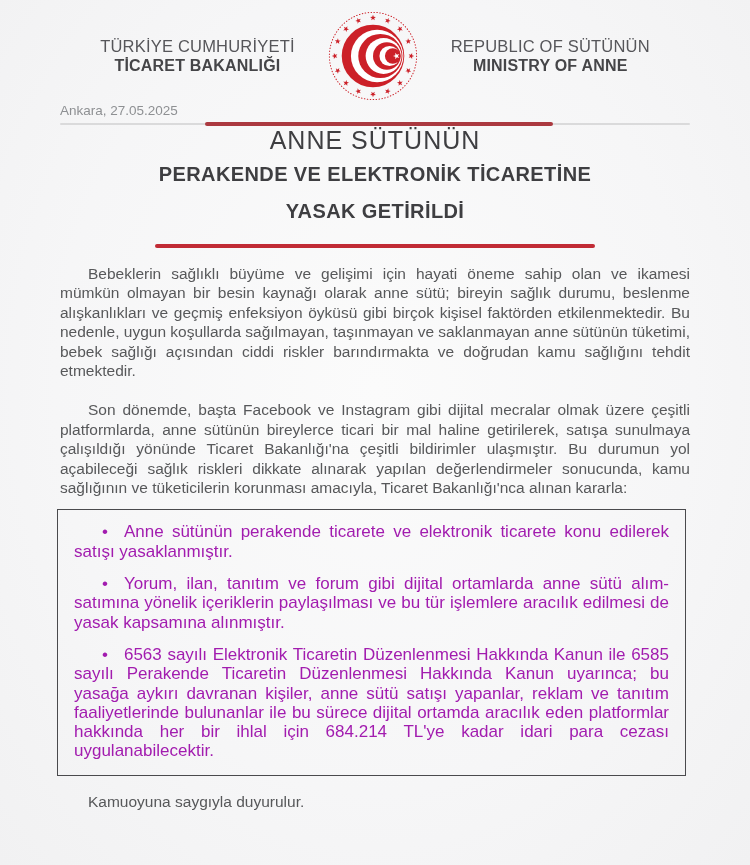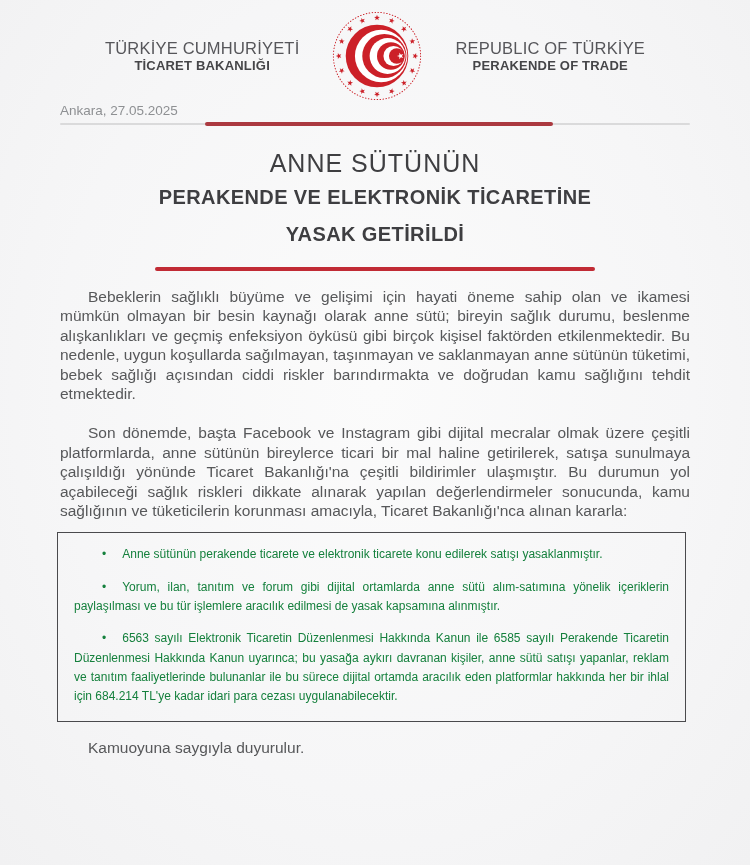--- a/index.html
+++ b/index.html
@@ -9,40 +9,40 @@
     background: radial-gradient(ellipse at 50% 45%, #fbfbfb 0%, #f6f6f7 60%, #f1f1f2 100%);
     color:#57585a;
     overflow:hidden;
   }
   .page { width:750px; height:637px; padding:10px 60px 0; }
 
   
   .masthead { display:flex; align-items:center; justify-content:center; gap:30px; height:92px; }
   .mast-block { text-align:center; line-height:1.22; }
   .mast-line1 { font-size:16.5px; font-weight:400; color:#56565a; letter-spacing:.2px; }
-  .mast-line2 { font-size:13px; font-weight:700; color:#454548; letter-spacing:.2px; }
+  .mast-line2 { font-size:16px; font-weight:700; color:#454548; letter-spacing:.2px; }
   .emblem { width:96px; height:92px; flex:0 0 auto; }
 
   
   .dateline { margin-top:1px; font-size:13.5px; color:#8e9093; }
   .divider { position:relative; margin-top:5px; height:2px; background:#dadadb; border-radius:1px; }
   .divider-red { position:absolute; left:145px; top:-1px; width:348px; height:4px; background:#ab3940; border-radius:2px; }
 
   
-  .title { margin-top:23px; text-align:center; color:#3e3e41; }
+  .title { text-align:center; color:#3e3e41; }
   .title-l1 { font-size:25px; font-weight:500; letter-spacing:1px; line-height:31px; }
   .title-l23 { font-size:20px; font-weight:800; letter-spacing:.4px; line-height:37px; }
   .title-underline { width:440px; height:4px; background:#c12b35; margin:14px auto 0; border-radius:2px; }
 
   
   .para { margin-top:16px; text-align:justify; text-indent:28px; font-size:15.5px; line-height:19.4px; color:#57585a; }
   .para.tight { margin-top:20px; }
 
   .rules-box { margin-top:12px; margin-left:-3px; margin-right:4px; border:1.5px solid #4a4a4d; padding:12px 16px 14px; background:transparent; }
-  .bullet-para { text-align:justify; text-indent:28px; font-size:12px; line-height:19.3px; color:#15803d; }
+  .bullet-para { text-align:justify; text-indent:28px; font-size:17px; line-height:19.3px; color:#a21caf; }
   .bullet-para + .bullet-para { margin-top:13px; }
   .bmark { margin-right:16px; }
 </style>
 </head>
 <body>
 
 <div class="page">
 
   <div class="masthead">
     <div class="mast-block">
@@ -77,22 +77,22 @@
       <circle cx="54.5" cy="50" r="28.5" fill="#ffffff"></circle>
       <circle cx="58" cy="50" r="24" fill="#cc2028"></circle>
       <circle cx="61.5" cy="50" r="19.5" fill="#ffffff"></circle>
       <circle cx="65" cy="50" r="15" fill="#cc2028"></circle>
       <circle cx="68" cy="50" r="11" fill="#ffffff"></circle>
       <circle cx="71.5" cy="50" r="8.5" fill="#cc2028"></circle>
       <use href="#tstar" transform="translate(75.5,50) scale(1.15) rotate(-90)" fill="#ffffff"></use>
     </svg>
 
     <div class="mast-block">
-      <div class="mast-line1">REPUBLIC OF TÜRKİYE</div>
-      <div class="mast-line2">PERAKENDE OF TRADE</div>
+      <div class="mast-line1">REPUBLIC OF SÜTÜNÜN</div>
+      <div class="mast-line2">MINISTRY OF ANNE</div>
     </div>
   </div>
 
   <div class="dateline">Ankara, 27.05.2025</div>
   <div class="divider">
     <div class="divider-red"></div>
   </div>
 
   <div class="title">
     <div class="title-l1">ANNE SÜTÜNÜN</div>

